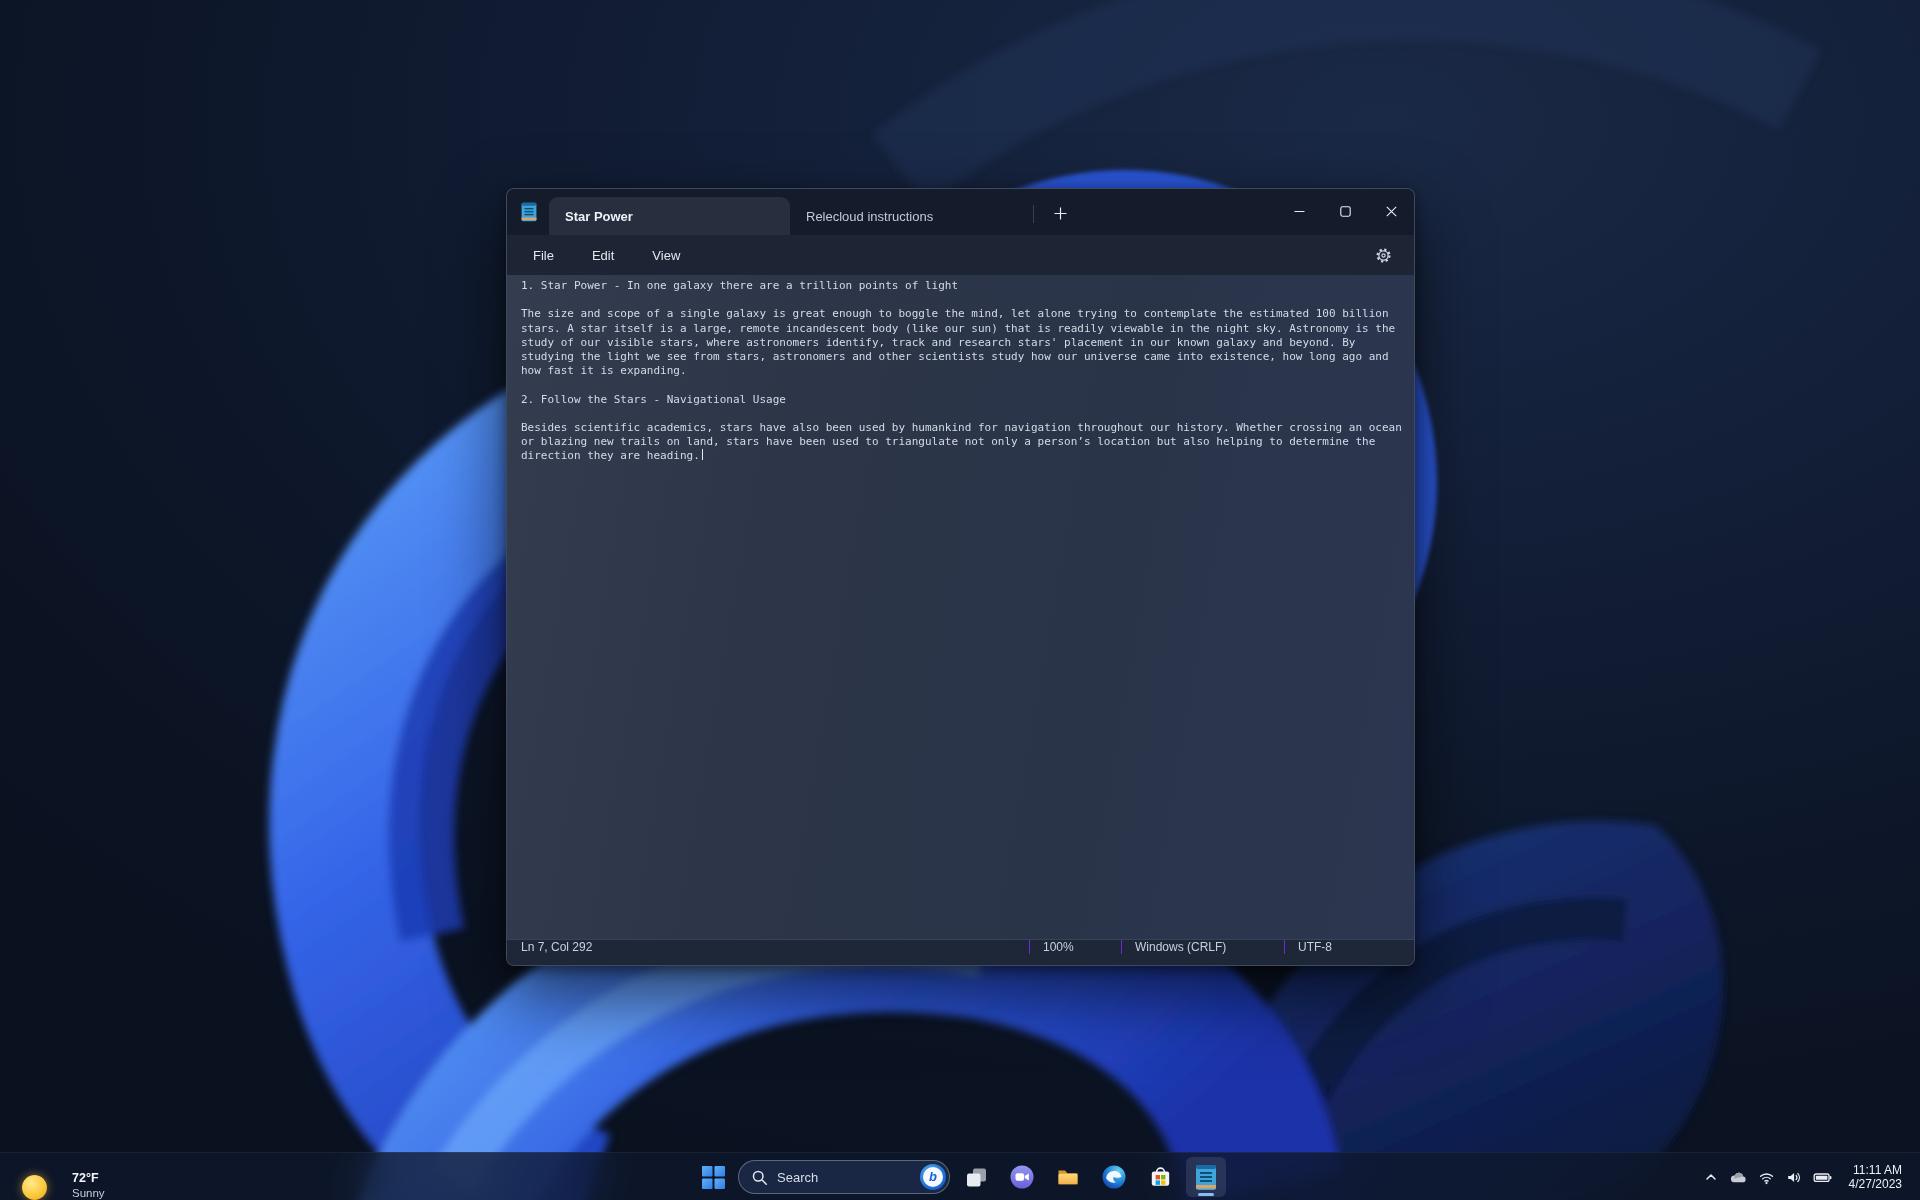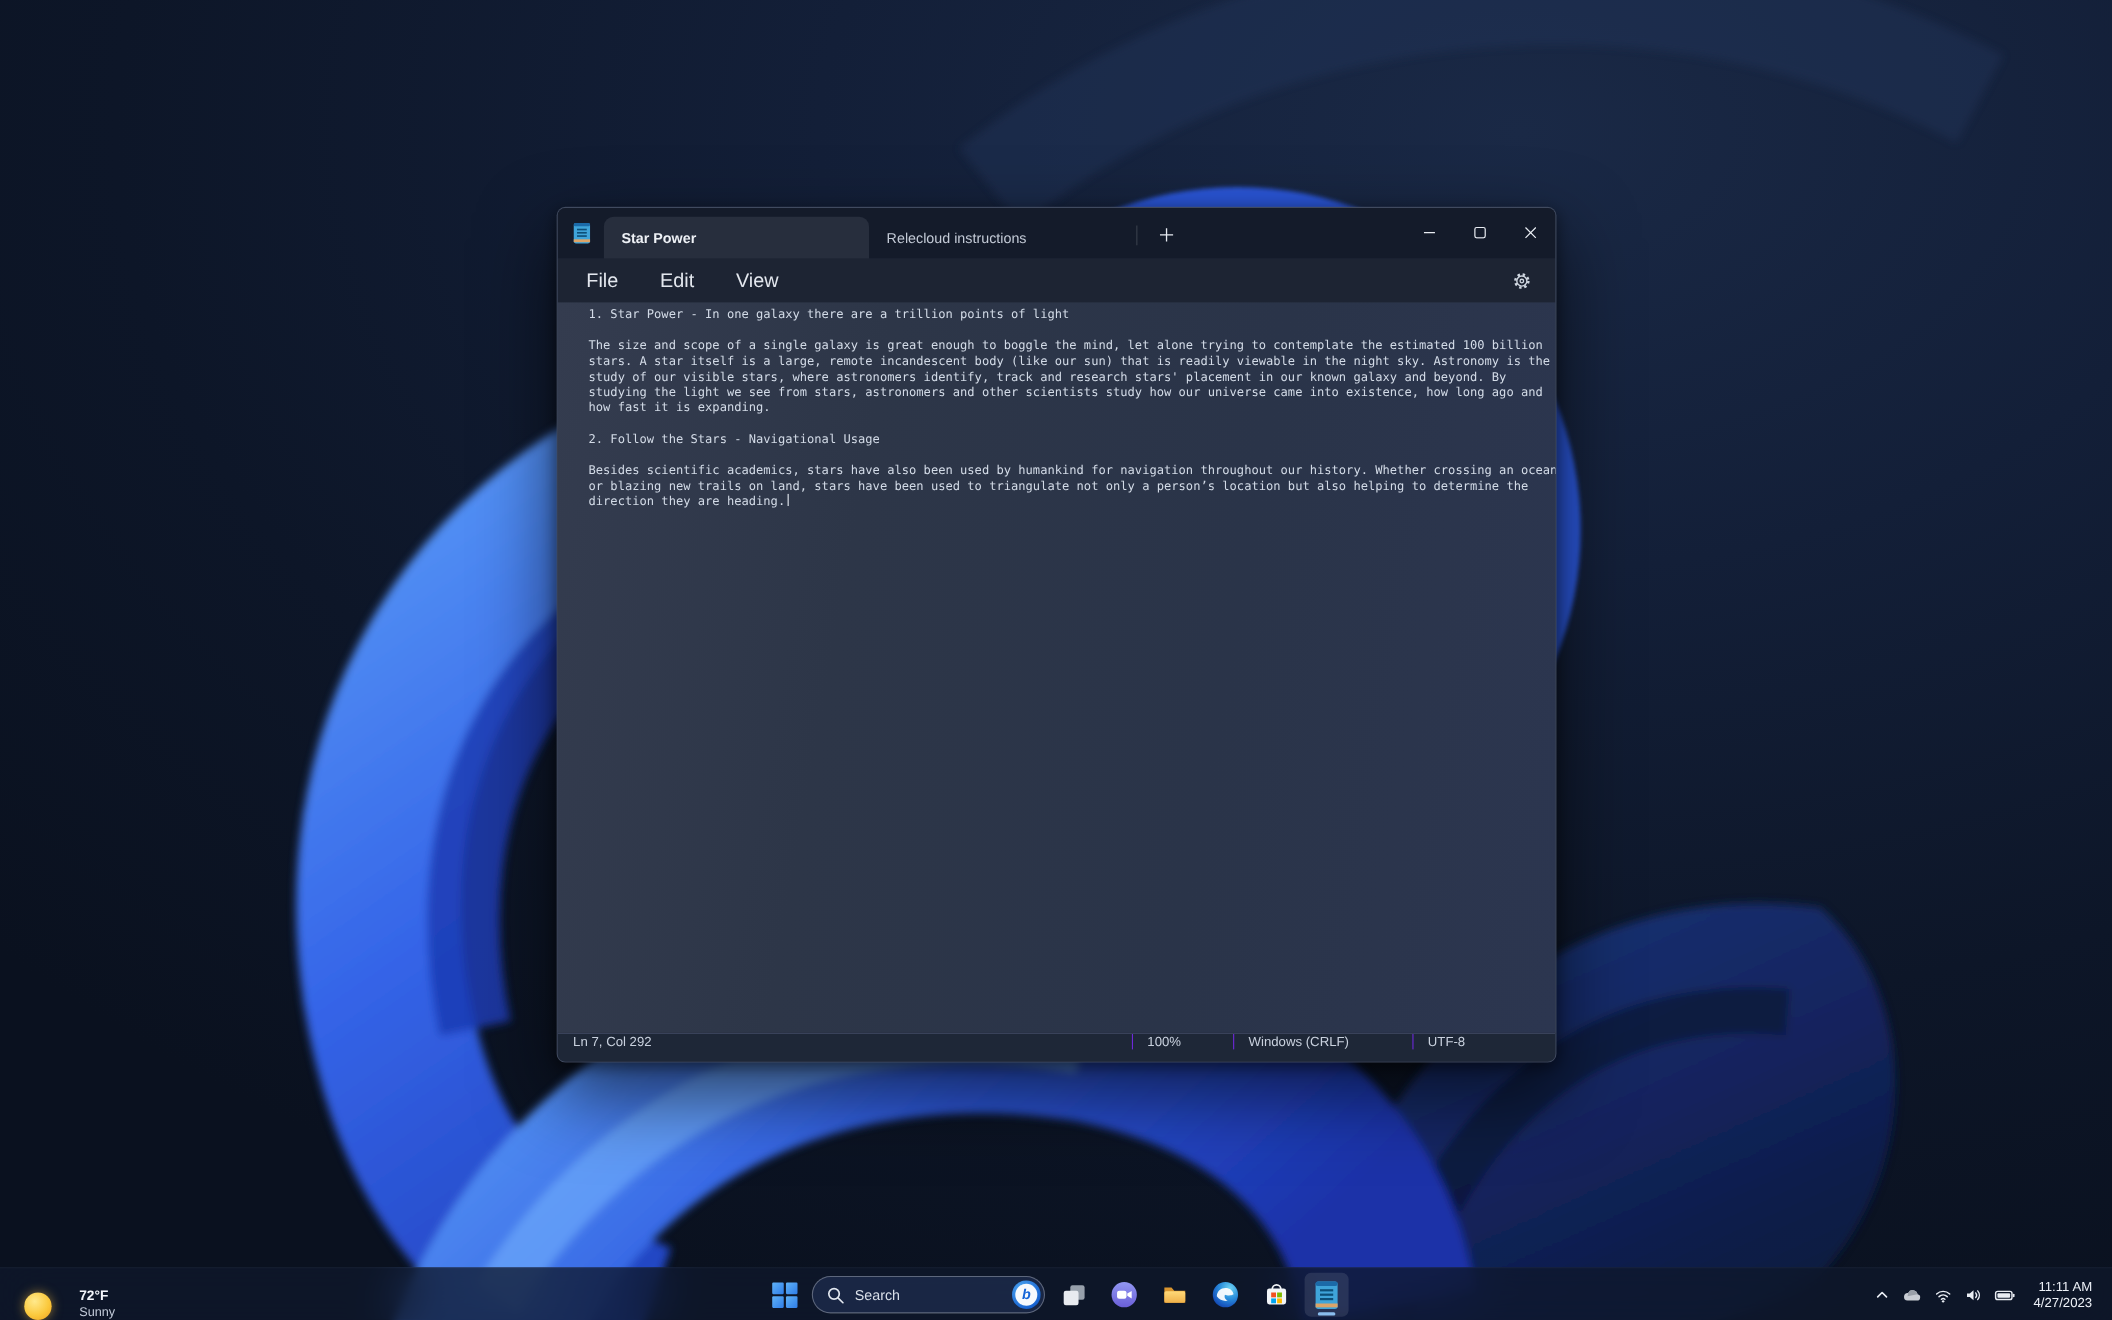--- a/index.html
+++ b/index.html
@@ -19,24 +19,24 @@
   .tab { width:241px; height:38px; display:flex; align-items:center; padding:0 16px;
          font-size:13px; color:#c3cad6; border-radius:9px 9px 0 0; cursor:default; }
   .tab.active { background:#272e3d; color:#eef1f6; font-weight:bold; }
   .tab-divider { width:1px; height:18px; background:rgba(255,255,255,.16); margin:0 4px 12px 2px; }
   .new-tab { width:32px; height:32px; margin:0 0 6px 6px; border:none; background:transparent;
              color:#e7ebf2; display:flex; align-items:center; justify-content:center; border-radius:6px; }
   .win-controls { position:absolute; right:0; top:0; display:flex; }
   .win-controls button { width:46px; height:44px; border:none; background:transparent; color:#e9edf3;
                          display:flex; align-items:center; justify-content:center; }
   .menubar { height:40px; background:#1d2433; display:flex; align-items:center; padding:0 14px; }
-  .menu-item { padding:5px 12px; margin-right:14px; font-size:18px; color:#e3e7ee; border-radius:5px; }
+  .menu-item { padding:5px 12px; margin-right:14px; font-size:13px; color:#e3e7ee; border-radius:5px; }
   .gear-btn { margin-left:auto; width:34px; height:30px; border:none; background:transparent;
               display:flex; align-items:center; justify-content:center; }
-  .editor { height:664px; padding:4px 28px; background:linear-gradient(100deg,#343c4f 0%, #2d3648 30%, #2a3449 65%, #2c3650 100%);
+  .editor { height:664px; padding:4px 14px; background:linear-gradient(100deg,#343c4f 0%, #2d3648 30%, #2a3449 65%, #2c3650 100%);
             color:#d3dbe7; font-family:"DejaVu Sans Mono", monospace; font-size:11px; line-height:14.2px; cursor:text; }
   .ed-line { white-space:pre; height:14.2px; }
   .caret { display:inline-block; width:1.5px; height:11px; background:#eaeff7; margin-left:2px; vertical-align:-1px; }
   .statusbar { height:28px; background:#1e2737; border-top:1px solid #39425a; display:flex; align-items:flex-start;
                font-size:12px; color:#c9d1de; }
   .sb-pos { display:flex; align-items:center; padding-left:14px; }
   .sb-fill { flex:1; }
   .sb-cell { display:flex; align-items:center; padding-left:13px; border-left:1px solid #6d28d9; }
   .sb-zoom { width:92px; } .sb-eol { width:163px; } .sb-enc { width:130px; }
 

